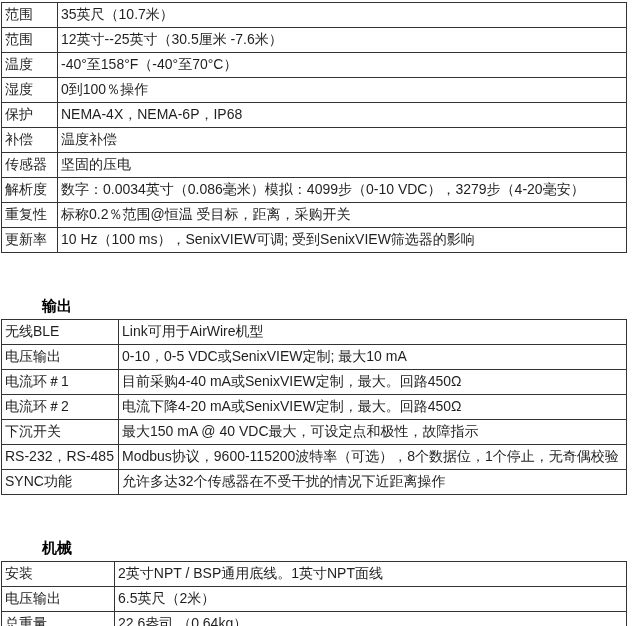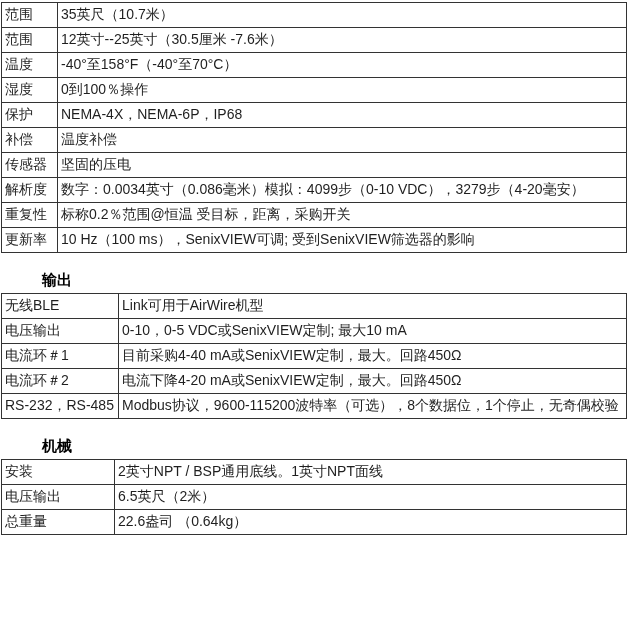--- a/index.html
+++ b/index.html
@@ -31,21 +31,21 @@
     font-size: 14px;
     color: #1f1f1f;
   }
   table.t1 col.col-label { width: 56px; }
   table.t2 col.col-label { width: 117px; }
   table.t3 col.col-label { width: 113px; }
   h2.section-title {
     font-size: 15px;
     font-weight: bold;
     color: #000000;
-    margin: 18px 0 5px 5px;
+    margin: 44px 0 5px 5px;
     line-height: 17px;
     padding-left: 36px;
   }
 </style>
 </head>
 <body>
 
 <div class="page">
 
   <table class="spec-table t1">
@@ -115,22 +115,30 @@
         </tr>
         <tr>
           <td>电流环＃1</td>
           <td>目前采购4-40 mA或SenixVIEW定制，最大。回路450Ω</td>
         </tr>
         <tr>
           <td>电流环＃2</td>
           <td>电流下降4-20 mA或SenixVIEW定制，最大。回路450Ω</td>
         </tr>
         <tr>
+          <td>下沉开关</td>
+          <td>最大150 mA @ 40 VDC最大，可设定点和极性，故障指示</td>
+        </tr>
+        <tr>
           <td>RS-232，RS-485</td>
           <td>Modbus协议，9600-115200波特率（可选），8个数据位，1个停止，无奇偶校验</td>
+        </tr>
+        <tr>
+          <td>SYNC功能</td>
+          <td>允许多达32个传感器在不受干扰的情况下近距离操作</td>
         </tr>
       </tbody>
   </table>
 
   <h2 class="section-title">机械</h2>
 
   <table class="spec-table t3">
     <colgroup>
         <col class="col-label">
         <col class="col-value">

